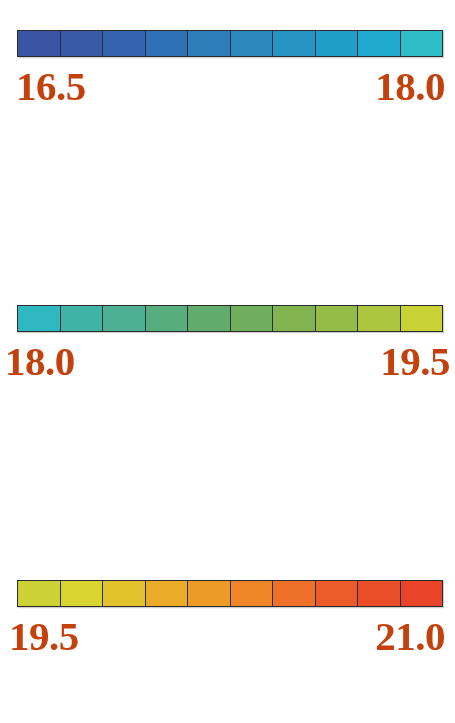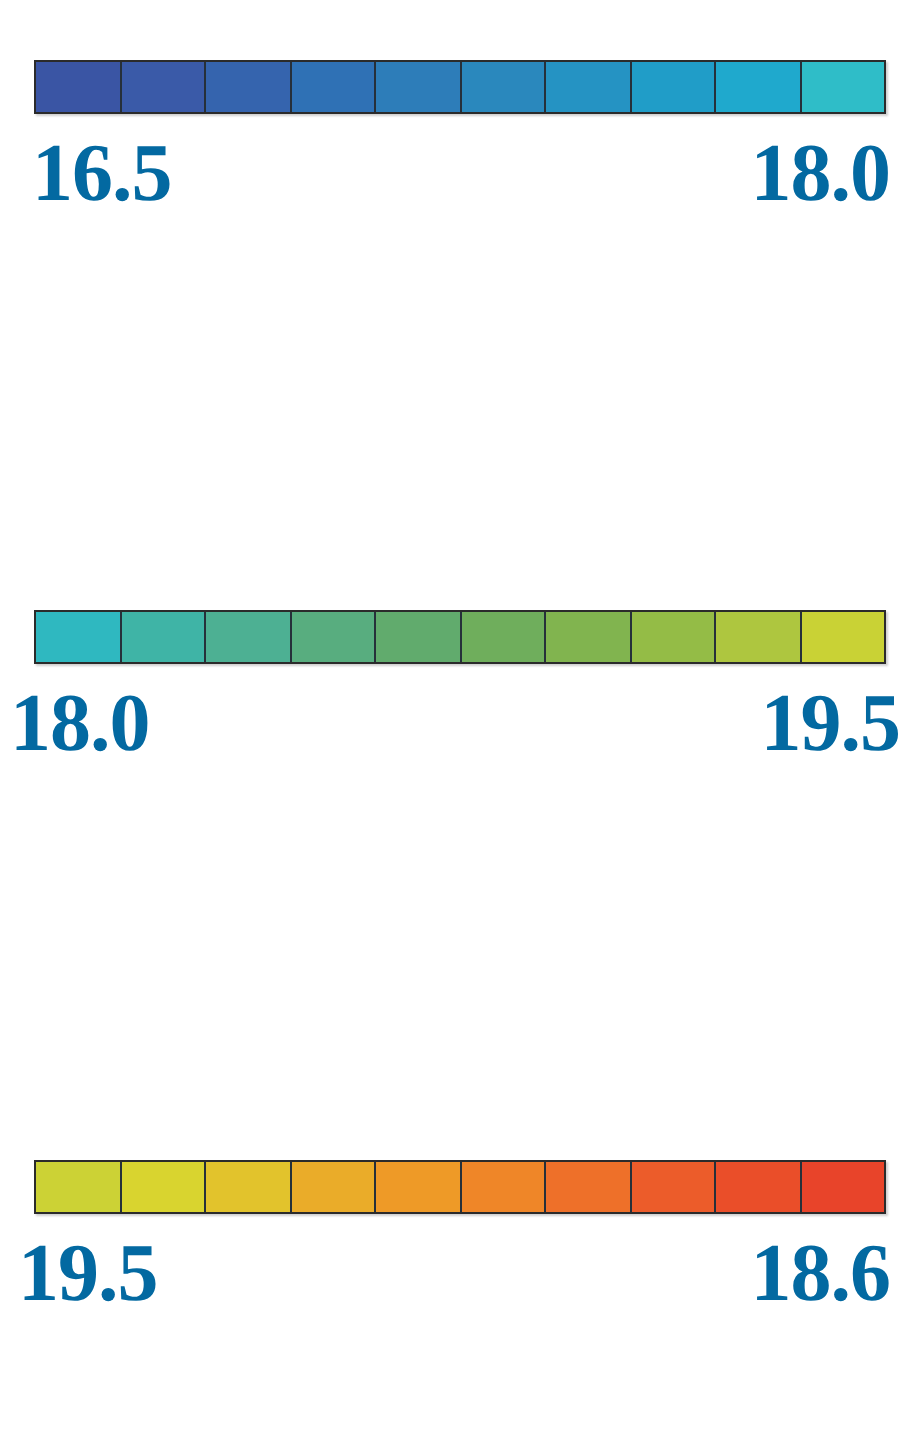--- a/index.html
+++ b/index.html
@@ -56,21 +56,21 @@
     position: absolute;
     left: 0;
     top: 40px;
     width: 455px;
     height: 50px;
   }
   .label {
     position: absolute;
     font-size: 41px;
     font-weight: bold;
-    color: #0369a1;
+    color: #c2410c;
     line-height: 48px;
     letter-spacing: -0.5px;
     white-space: nowrap;
   }
   .label-left { left: 16px; }
   .label-right { right: 8px; }
 
   
   #legend-block-0 .label-left  { left: 16px; }
   #legend-block-0 .label-right { right: 10px; }
@@ -130,17 +130,17 @@
         <div class="cb-seg" style="background: rgb(234, 172, 41);"></div>
         <div class="cb-seg" style="background: rgb(238, 154, 39);"></div>
         <div class="cb-seg" style="background: rgb(239, 134, 40);"></div>
         <div class="cb-seg" style="background: rgb(238, 112, 41);"></div>
         <div class="cb-seg" style="background: rgb(236, 92, 42);"></div>
         <div class="cb-seg" style="background: rgb(234, 78, 41);"></div>
         <div class="cb-seg" style="background: rgb(232, 68, 42);"></div>
       </div>
     <div class="labels">
       <span class="label label-left">19.5</span>
-      <span class="label label-right">18.6</span>
+      <span class="label label-right">21.0</span>
     </div>
   </div>
 
 </div>
 
 </body></html>

